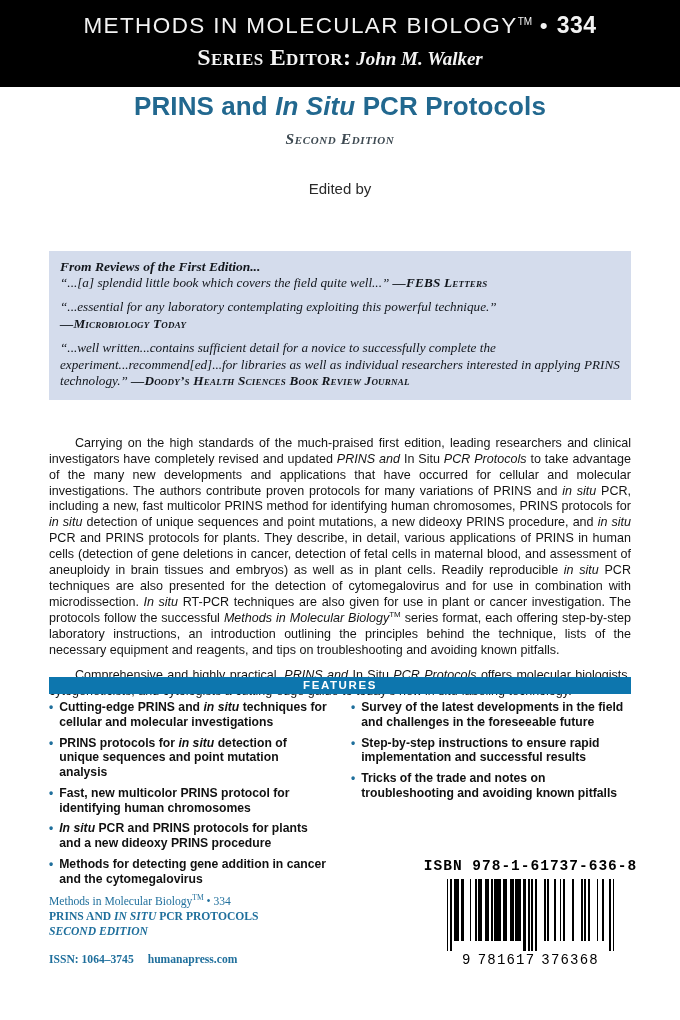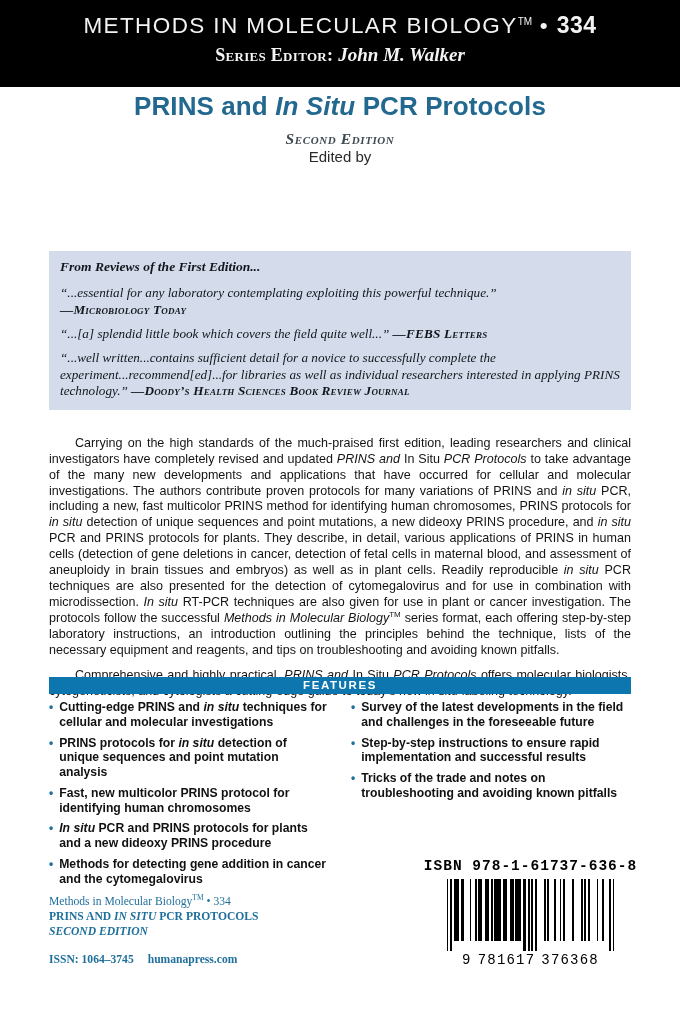--- a/index.html
+++ b/index.html
@@ -52,21 +52,21 @@
     margin-top: 5px;
     font-size: 17px;
     color: #f4f4f4;
     white-space: nowrap;
   }
   .series-editor .lbl {
     font-family: "Liberation Serif", serif;
     font-weight: bold;
     font-variant: small-caps;
     letter-spacing: 0.3px;
-    font-size: 18px;
+    font-size: 24px;
     text-align: center;
   }
   .series-editor .nm {
     font-family: "Liberation Serif", serif;
     font-weight: bold;
     font-style: italic;
     font-size: 19px;
     margin-left: 5px;
   }
 
@@ -89,21 +89,21 @@
     margin-top: 9px;
     font-family: "Liberation Serif", serif;
     font-style: italic;
     font-variant: small-caps;
     font-weight: bold;
     font-size: 15.5px;
     color: #3e4a52;
     letter-spacing: 0.6px;
   }
   .edited-by {
-    margin-top: 0;
+    margin-top: 32px;
     font-size: 15px;
     color: #2a2a2a;
   }
   .editor-name {
     margin-top: 6px;
     font-size: 20px;
     font-weight: bold;
     color: #22688f;
     letter-spacing: 0.2px;
   }
@@ -123,21 +123,21 @@
     background: #d4dcec;
     box-sizing: border-box;
     padding: 8px 11px 10px 11px;
   }
   .reviews-heading {
     font-family: "Liberation Serif", serif;
     font-weight: bold;
     font-style: italic;
     font-size: 13.5px;
     color: #12161c;
-    margin-bottom: 10px;
+    margin-bottom: 0;
   }
   .review-item {
     font-family: "Liberation Serif", serif;
     font-style: italic;
     font-size: 13.2px;
     color: #12161c;
     line-height: 1.28;
     margin-bottom: 7px;
   }
   .review-item:last-child { margin-bottom: 0; }
@@ -281,22 +281,22 @@
     <div class="book-title">
       <span>PRINS and </span><i>In Situ</i><span> PCR Protocols</span>
     </div>
     <div class="edition">Second Edition</div>
     <div class="edited-by">Edited by</div>
   </div>
 
   <div class="reviews-box">
     <div class="reviews-heading">From Reviews of the First Edition...</div>
     <div id="reviews-list">
+        <div class="review-item"><span>“...[a] splendid little book which covers the field quite well...”</span> <span class="review-src">—FEBS Letters</span></div>
         <div class="review-item"><span>“...essential for any laboratory contemplating exploiting this powerful technique.”</span><br><span class="review-src">—Microbiology Today</span></div>
-        <div class="review-item"><span>“...[a] splendid little book which covers the field quite well...”</span> <span class="review-src">—FEBS Letters</span></div>
         <div class="review-item"><span>“...well written...contains sufficient detail for a novice to successfully complete the experiment...recommend[ed]...for libraries as well as individual researchers interested in applying PRINS technology.”</span> <span class="review-src">—Doody’s Health Sciences Book Review Journal</span></div>
       </div>
   </div>
 
   <div class="body-text">
     <p>Carrying on the high standards of the much-praised first edition, leading researchers and clinical investigators have completely revised and updated <i>PRINS and</i> In Situ <i>PCR Protocols</i> to take advantage of the many new developments and applications that have occurred for cellular and molecular investigations. The authors contribute proven protocols for many variations of PRINS and <i>in situ</i> PCR, including a new, fast multicolor PRINS method for identifying human chromosomes, PRINS protocols for <i>in situ</i> detection of unique sequences and point mutations, a new dideoxy PRINS procedure, and <i>in situ</i> PCR and PRINS protocols for plants. They describe, in detail, various applications of PRINS in human cells (detection of gene deletions in cancer, detection of fetal cells in maternal blood, and assessment of aneuploidy in brain tissues and embryos) as well as in plant cells. Readily reproducible <i>in situ</i> PCR techniques are also presented for the detection of cytomegalovirus and for use in combination with microdissection. <i>In situ</i> RT-PCR techniques are also given for use in plant or cancer investigation. The protocols follow the successful <i>Methods in Molecular Biology</i><span class="tm">TM</span> series format, each offering step-by-step laboratory instructions, an introduction outlining the principles behind the technique, lists of the necessary equipment and reagents, and tips on troubleshooting and avoiding known pitfalls.</p>
     <p>Comprehensive and highly practical, <i>PRINS and</i> In Situ <i>PCR Protocols</i> offers molecular biologists, cytogeneticists, and cytologists a cutting-edge guide to today’s new <i>in situ</i> labeling technology.</p>
   </div>
 
   <div class="features-bar">FEATURES</div>

